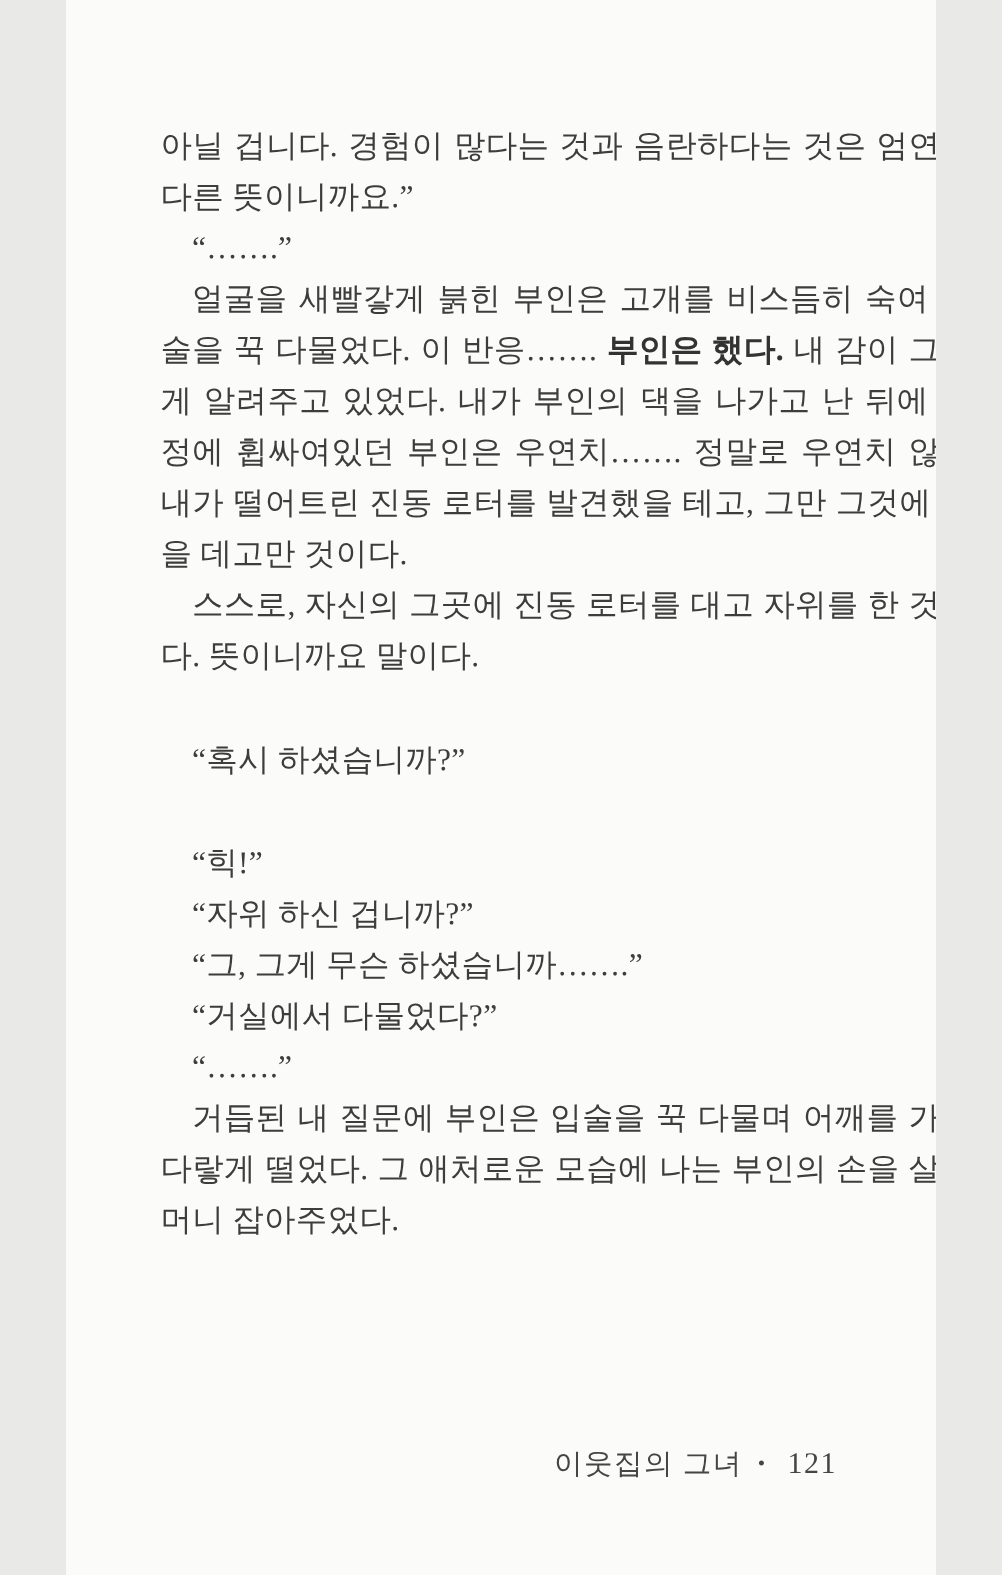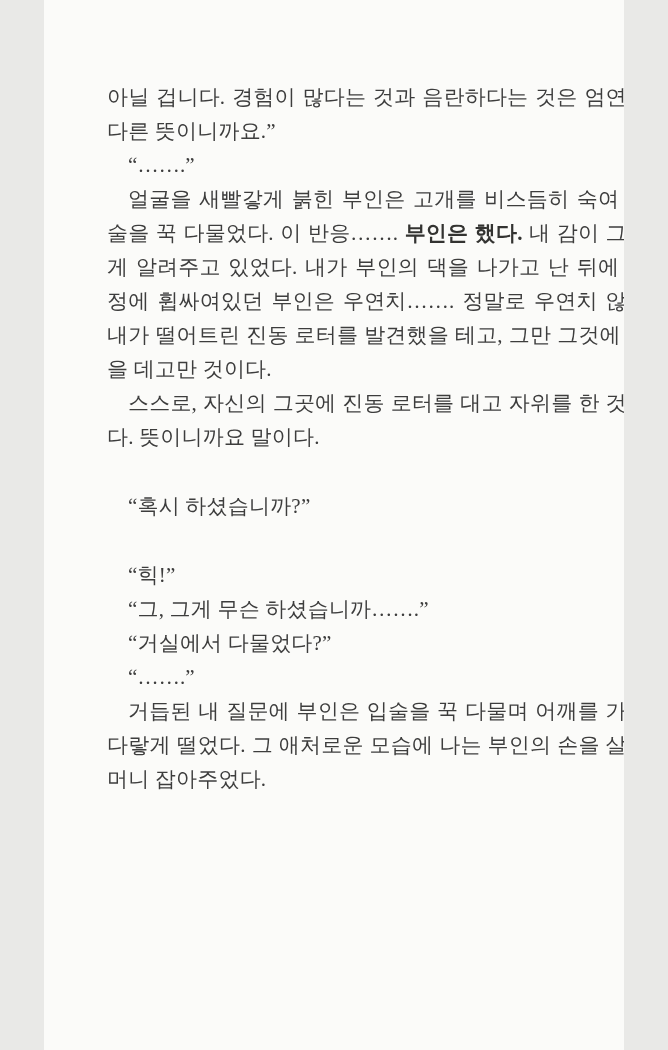--- a/index.html
+++ b/index.html
@@ -66,20 +66,24 @@
 
 <div class="page">
 
   <div class="content" id="content">
       <p><span>아닐 겁니다. 경험이 많다는 것과 음란하다는 것은 엄연히 다른 뜻이니까요.”</span></p>
       <p class="indent"><span>“…….”</span></p>
       <p class="indent"><span>얼굴을 새빨갛게 붉힌 부인은 고개를 비스듬히 숙여 입술을 꾹 다물었다. 이 반응……. </span><b>부인은 했다.</b><span> 내 감이 그렇게 알려주고 있었다. 내가 부인의 댁을 나가고 난 뒤에 욕정에 휩싸여있던 부인은 우연치……. 정말로 우연치 않게 내가 떨어트린 진동 로터를 발견했을 테고, 그만 그것에 손을 데고만 것이다.</span></p>
       <p class="indent"><span>스스로, 자신의 그곳에 진동 로터를 대고 자위를 한 것이다. 뜻이니까요 말이다.</span></p>
       <p class="indent gap"><span>“혹시 하셨습니까?”</span></p>
       <p class="indent gap"><span>“힉!”</span></p>
+      <p class="indent"><span>“자위 하신 겁니까?”</span></p>
       <p class="indent"><span>“그, 그게 무슨 하셨습니까…….”</span></p>
       <p class="indent"><span>“거실에서 다물었다?”</span></p>
       <p class="indent"><span>“…….”</span></p>
       <p class="indent"><span>거듭된 내 질문에 부인은 입술을 꾹 다물며 어깨를 가느다랗게 떨었다. 그 애처로운 모습에 나는 부인의 손을 살그머니 잡아주었다.</span></p>
     </div>
 
+  <div class="footer">
+    <span>이웃집의 그녀</span><span class="bullet">•</span><span class="pagenum">121</span>
+  </div>
 
 </div>
 
 </body></html>

